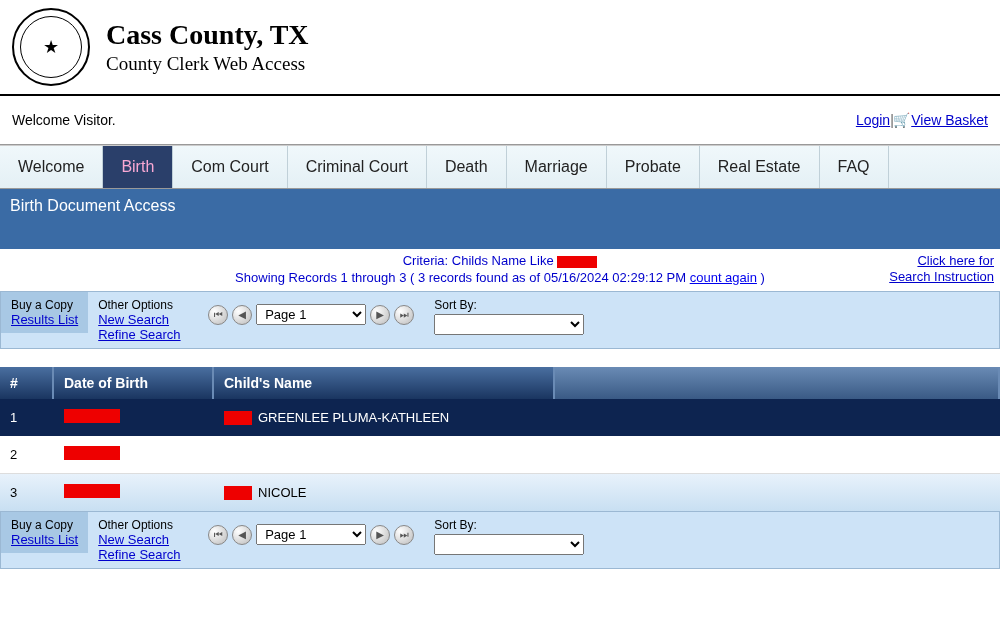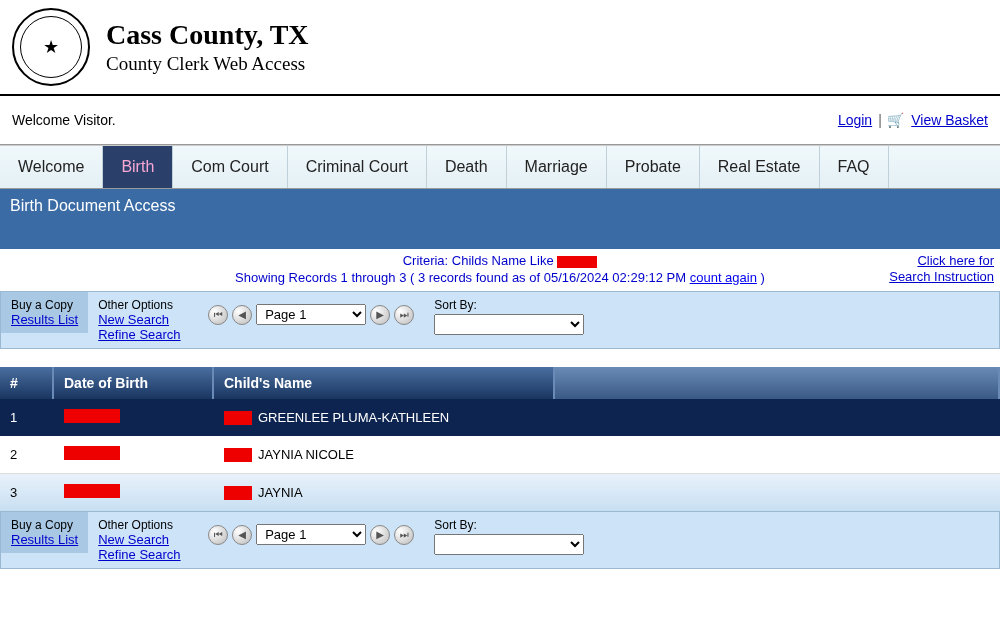--- a/index.html
+++ b/index.html
@@ -6,21 +6,21 @@
     body { font-family: Arial, sans-serif; font-size: 13px; color: #000; background: #fff; width: 1000px; }
     
     .header { display: flex; align-items: center; padding: 8px 12px; border-bottom: 2px solid #000; }
     .seal { width: 78px; height: 78px; border: 2px solid #000; border-radius: 50%; position: relative; margin-right: 16px; display: flex; align-items: center; justify-content: center; background: #fff; }
     .seal-inner { width: 62px; height: 62px; border: 1px solid #000; border-radius: 50%; display: flex; align-items: center; justify-content: center; }
     .seal-star { font-size: 18px; }
     .header-text h1 { font-size: 28px; font-weight: bold; font-family: Georgia, serif; }
     .header-text h2 { font-size: 19px; font-weight: normal; font-family: Georgia, serif; margin-top: 2px; }
     
     .welcome-bar { display: flex; justify-content: space-between; padding: 16px 12px; border-bottom: 1px solid #999; font-size: 14px; }
-    .welcome-right { display: flex; align-items: center; gap: 6px; }
+    .welcome-right { display: flex; align-items: center; gap: 0; }
     .welcome-right a { color: #0000cc; text-decoration: underline; }
     .cart-icon { font-size: 14px; }
     
     .nav-tabs { display: flex; background: linear-gradient(#f0f8fb, #e4f0f5); border-top: 1px solid #ccc; border-bottom: 1px solid #999; }
     .nav-tab { padding: 12px 18px; font-size: 16px; border-right: 1px solid #c0d0d8; cursor: pointer; color: #222; }
     .nav-tab.active { background: #2a3f6a; color: #f9a8d4; }
     
     .section-header { background: #3a6ba5; color: #fff; padding: 8px 10px; font-size: 16px; }
     .section-spacer { background: #3a6ba5; height: 26px; }
     
@@ -154,31 +154,27 @@
     <div class="td td-num">1</div>
     <div class="td td-dob"><span class="redact-cell"></span></div>
     <div class="td td-name">
         <span class="redact-name"></span>
         <span>GREENLEE PLUMA-KATHLEEN</span>
       </div>
   </div>
   <div class="trow r2">
     <div class="td td-num">2</div>
     <div class="td td-dob"><span class="redact-cell"></span></div>
-    <div class="td td-name">
-        <span class="redact-name"></span>
-        <span>JAYNIA NICOLE</span>
-      </div>
   </div>
   <div class="trow r3">
     <div class="td td-num">3</div>
     <div class="td td-dob"><span class="redact-cell"></span></div>
     <div class="td td-name">
         <span class="redact-name"></span>
-        <span>JAYNIA</span>
+        <span>NICOLE</span>
       </div>
   </div>
 </div>
 
 <div class="toolbar">
   <div class="toolbar-col1">
     <div class="toolbar-label">Buy a Copy</div>
     <a href="#">Results List</a>
   </div>
   <div class="toolbar-col2">

